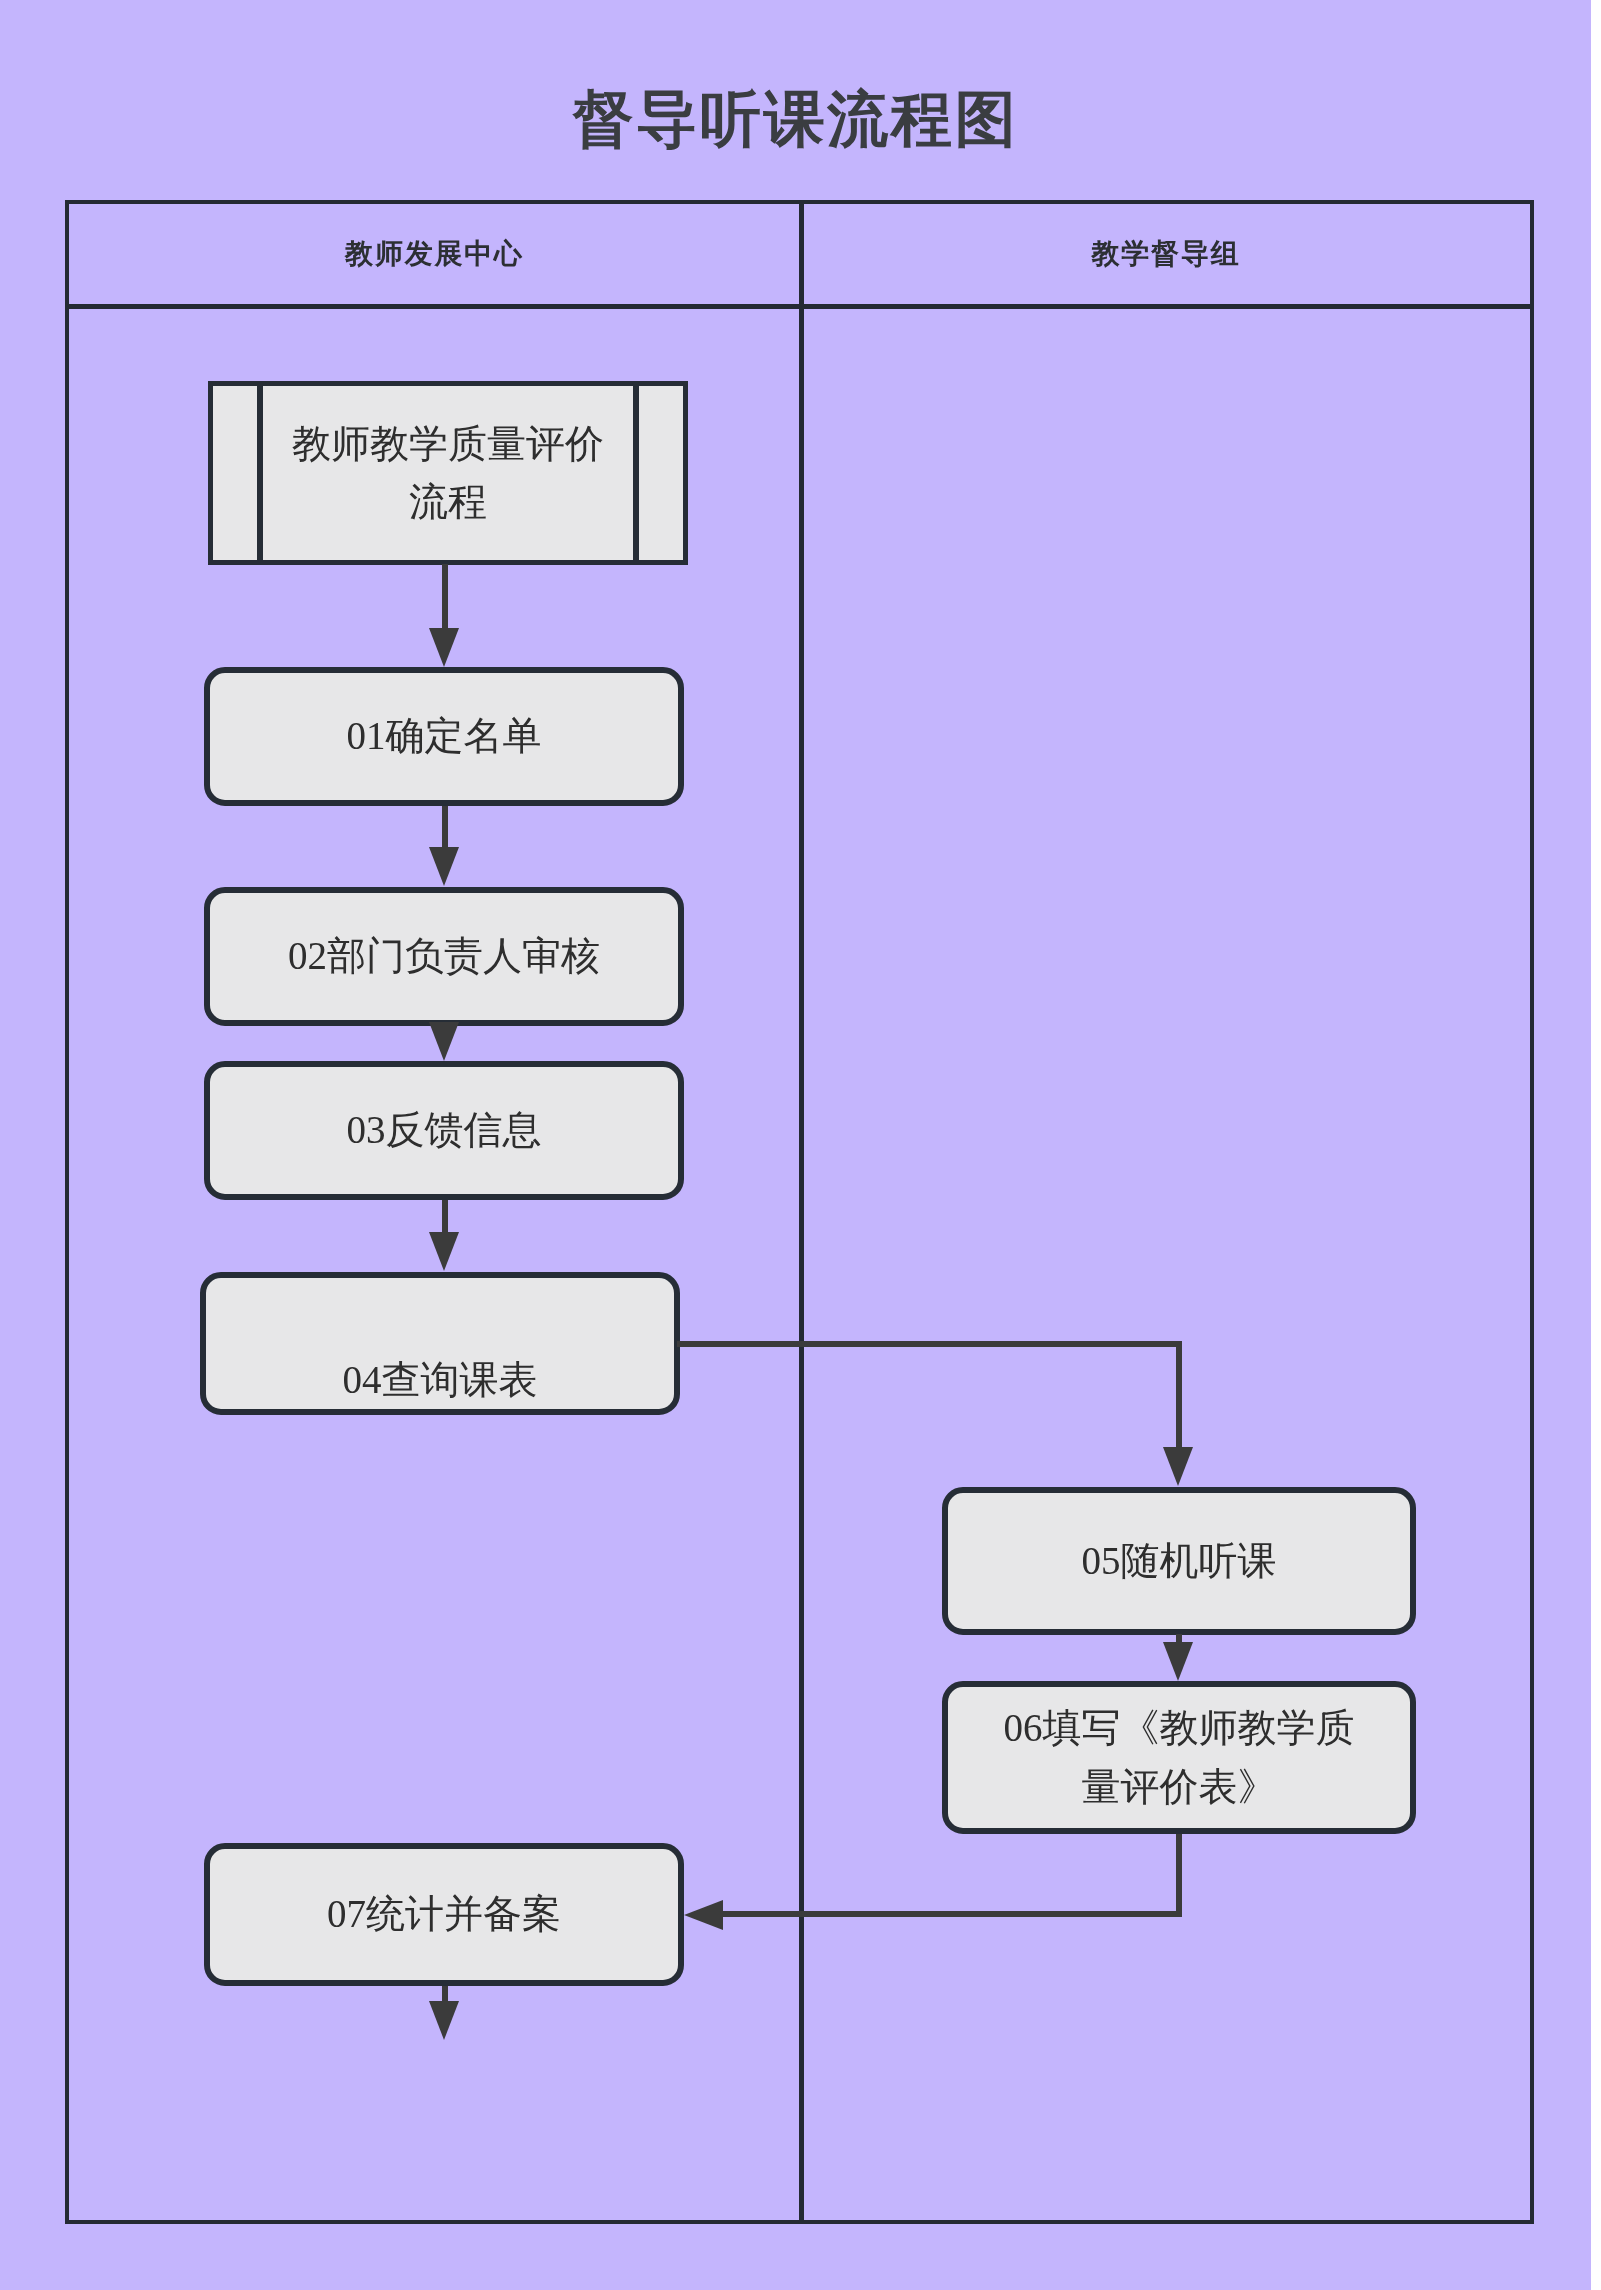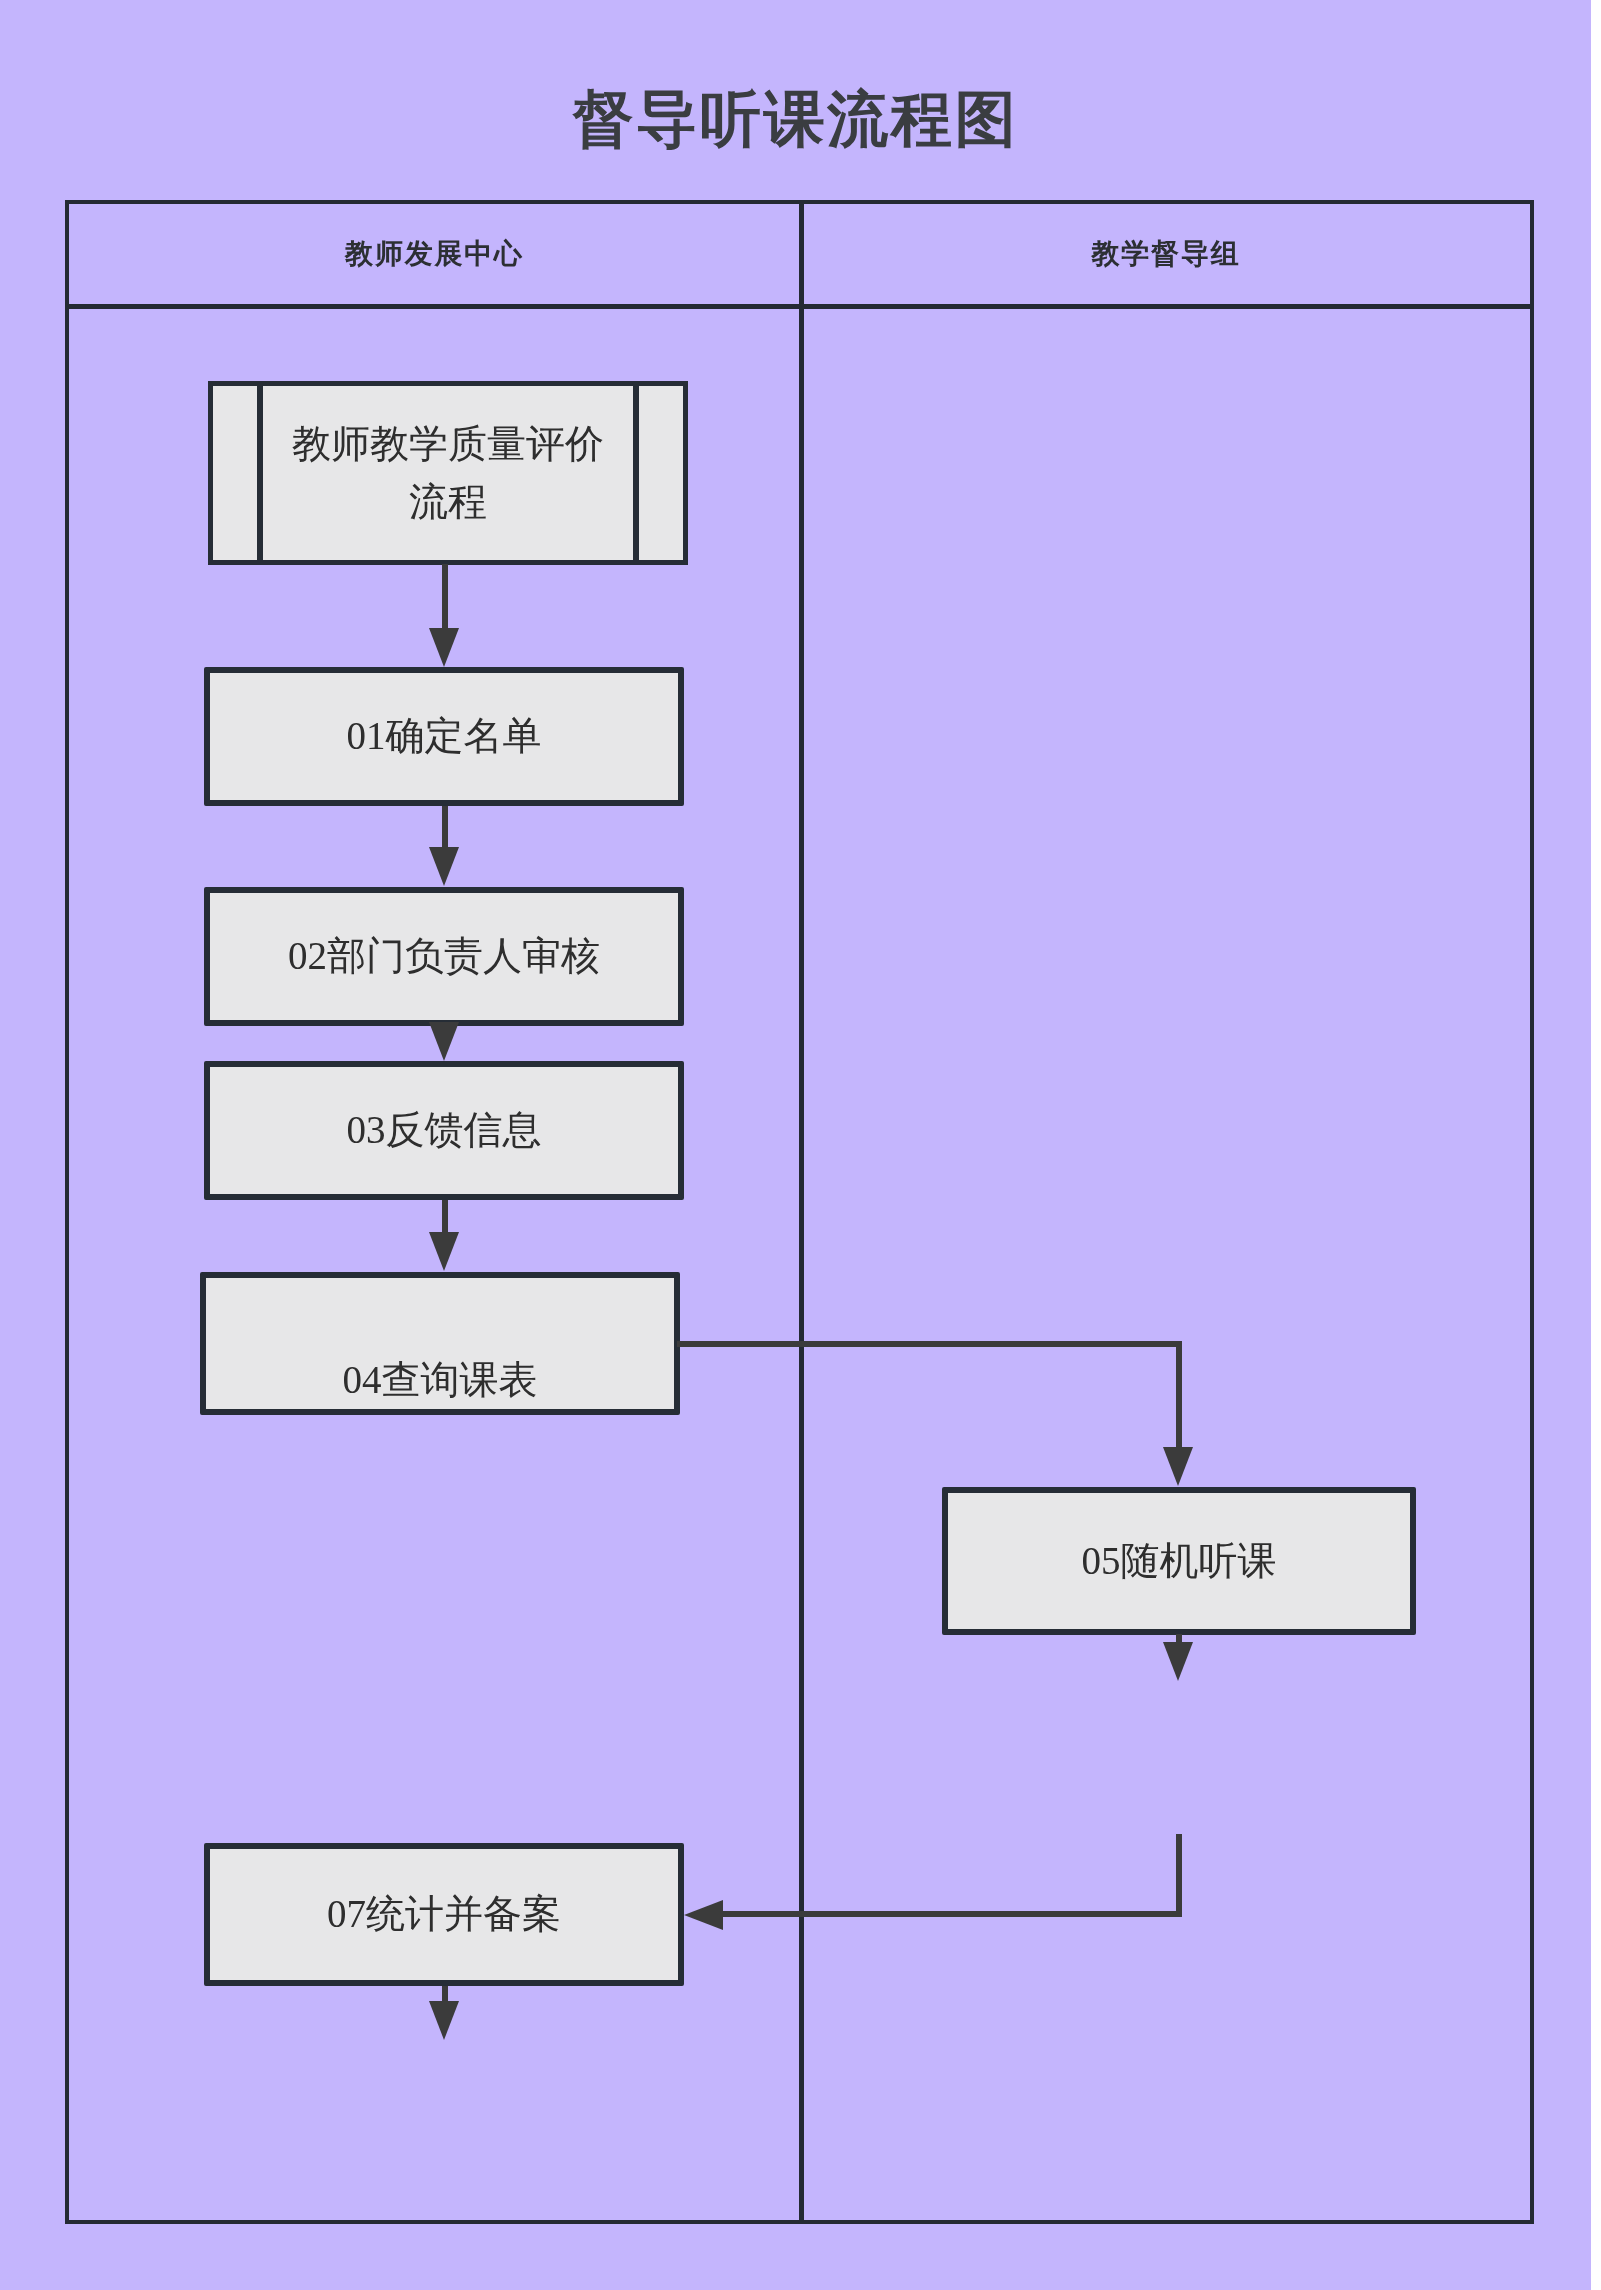--- a/index.html
+++ b/index.html
@@ -58,21 +58,21 @@
     position: absolute;
     background: #e7e7e8;
     border: 6.3px solid #262d36;
     display: flex; align-items: center; justify-content: center;
     text-align: center;
     font-family: "Liberation Serif", serif;
     font-size: 39px;
     color: #2e2e2e;
     line-height: 1.5;
   }
-  .node.rounded { border-radius: 2px; }
+  .node.rounded { border-radius: 21px; }
   .node-label { white-space: pre-line; }
 
   .n-start { left: 208px; top: 381px;  width: 480px; height: 184px; border-width: 5.4px; }
   .pre-bar {
     position: absolute; top: 0; bottom: 0; width: 6.3px;
     background: #262d36;
   }
   .pre-bar.l { left: 44px; }
   .pre-bar.r { right: 44px; }
   .n-01  { left: 204px;  top: 667px;  width: 480px; height: 139px; }
@@ -161,20 +161,24 @@
   </div>
 
   <div class="node rounded n-04">
     <span class="node-label">04查询课表</span>
   </div>
 
   <div class="node rounded n-05">
     <span class="node-label">05随机听课</span>
   </div>
 
+  <div class="node rounded n-06">
+    <span class="node-label">06填写《教师教学质
+量评价表》</span>
+  </div>
 
   <div class="node rounded n-07">
     <span class="node-label">07统计并备案</span>
   </div>
 
 
   <div class="ln e1-line"></div>
   <div class="ah-down e1-head"></div>
 
   <div class="ln e2-line"></div>

